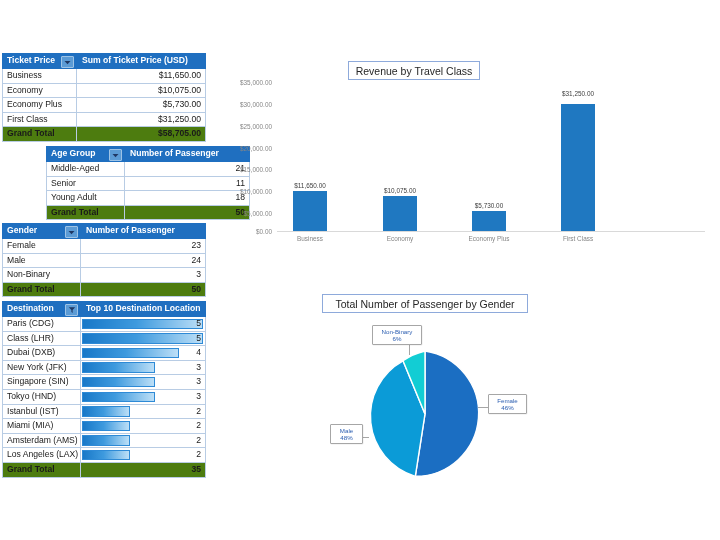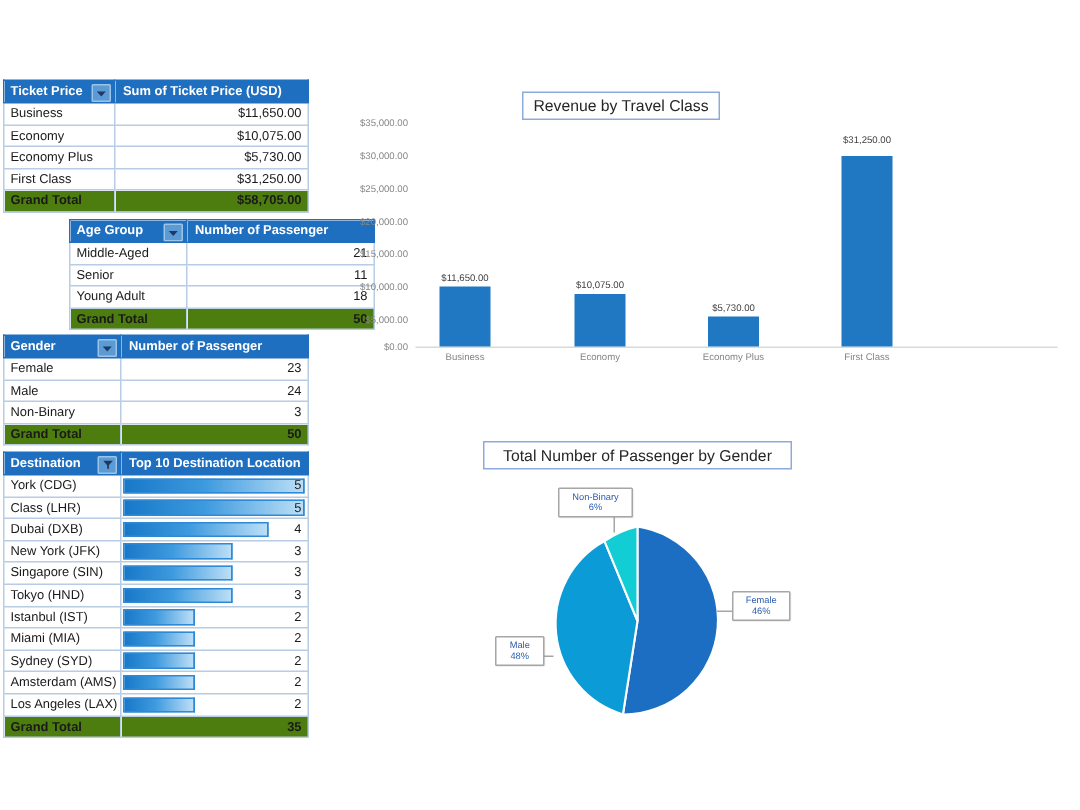--- a/index.html
+++ b/index.html
@@ -199,21 +199,21 @@
             </svg>
           </span>
         </th>
         <th class="right-head">
           <span>Top 10 Destination Location</span>
         </th>
       </tr>
     </thead>
     <tbody>
         <tr>
-          <td class="lbl">York (CDG)</td>
+          <td class="lbl">Paris (CDG)</td>
           <td class="bar-cell">
             <div class="bar-fill" style="width: 97.5%;"></div>
             <span class="bar-val">5</span>
           </td>
         </tr>
         <tr>
           <td class="lbl">Class (LHR)</td>
           <td class="bar-cell">
             <div class="bar-fill" style="width: 97.5%;"></div>
             <span class="bar-val">5</span>
@@ -249,27 +249,20 @@
         </tr>
         <tr>
           <td class="lbl">Istanbul (IST)</td>
           <td class="bar-cell">
             <div class="bar-fill" style="width: 39%;"></div>
             <span class="bar-val">2</span>
           </td>
         </tr>
         <tr>
           <td class="lbl">Miami (MIA)</td>
-          <td class="bar-cell">
-            <div class="bar-fill" style="width: 39%;"></div>
-            <span class="bar-val">2</span>
-          </td>
-        </tr>
-        <tr>
-          <td class="lbl">Sydney (SYD)</td>
           <td class="bar-cell">
             <div class="bar-fill" style="width: 39%;"></div>
             <span class="bar-val">2</span>
           </td>
         </tr>
         <tr>
           <td class="lbl">Amsterdam (AMS)</td>
           <td class="bar-cell">
             <div class="bar-fill" style="width: 39%;"></div>
             <span class="bar-val">2</span>

